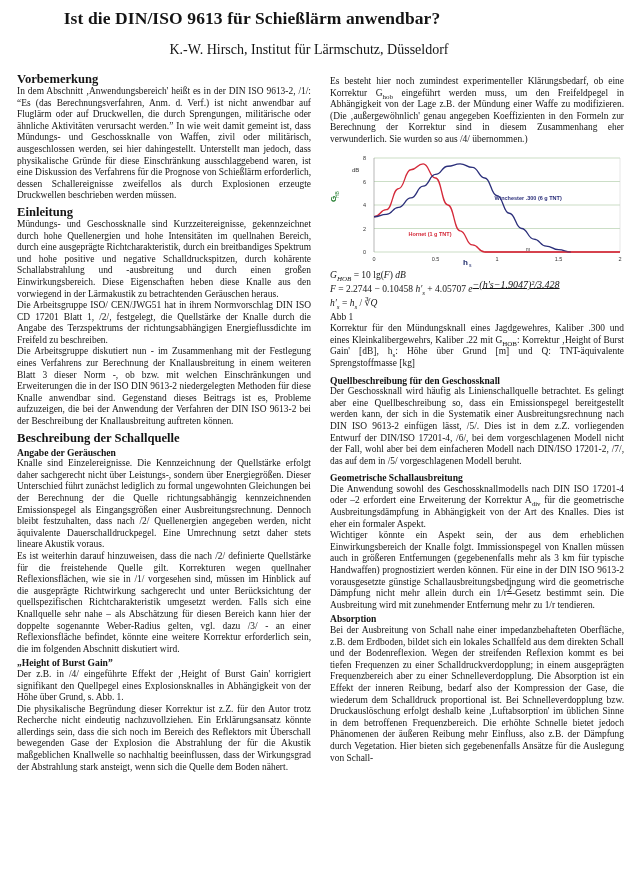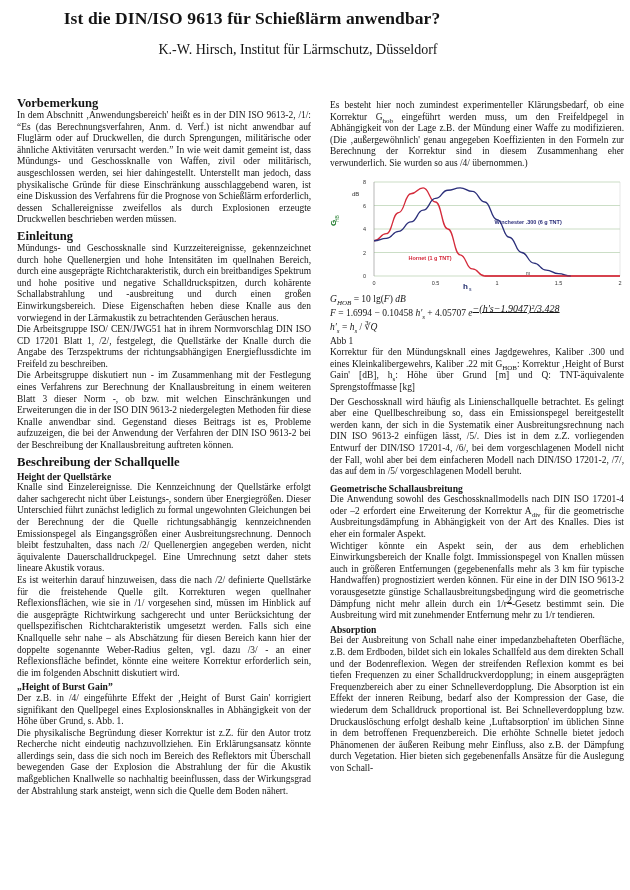--- a/index.html
+++ b/index.html
@@ -1,22 +1,22 @@
 <!DOCTYPE html>
 <html><head>
 <meta charset="utf-8">
 <style>
   html, body { margin:0; padding:0; background:#ffffff; }
   body { width:630px; height:890px; overflow:hidden; position:relative;
          font-family:"Liberation Serif","DejaVu Serif",serif; color:#141414; }
   .title { position:absolute; top:8px; left:0; width:504px; text-align:center;
            font-weight:bold; font-size:17.5px; letter-spacing:0.1px; }
-  .author { position:absolute; top:42px; left:0; width:596px; text-align:center;
+  .author { position:absolute; top:42px; left:11px; width:596px; text-align:center;
             font-size:14px; }
-  .col { position:absolute; top:70px; width:294px; font-size:9.45px; line-height:11.6px; text-align:justify;margin-top:24px; }
+  .col { position:absolute; top:70px; width:294px; font-size:9.45px; line-height:11.6px; text-align:justify; }
   .col.left { left:17px; top:72px; }
   .col.right { left:330px; top:76px; }
   h2 { font-size:12.6px; font-weight:bold; margin:0; line-height:14px; }
   h3 { font-size:9.6px; font-weight:bold; margin:2px 0 0 0; line-height:11.6px; }
   p { margin:0; }
   .gap { height:3px; }
   .chart-wrap { position:relative; height:118px; margin:4px 0 0 0; }
   .formula { text-align:left; font-style:italic; font-size:9.5px; line-height:14px; }
   .formula .up { font-style:normal; }
   .caption { display:flex; font-size:9.45px; line-height:11.6px; margin-top:2px;flex-direction:column; }
@@ -34,21 +34,21 @@
 <div class="col left">
   <h2>Vorbemerkung</h2>
   <p>In dem Abschnitt ‚Anwendungsbereich' heißt es in der DIN ISO 9613-2, /1/: “Es (das Berechnungsverfahren, Anm. d. Verf.) ist nicht anwendbar auf Fluglärm oder auf Druckwellen, die durch Sprengungen, militärische oder ähnliche Aktivitäten verursacht werden.” In wie weit damit gemeint ist, dass Mündungs- und Geschossknalle von Waffen, zivil oder militärisch, ausgeschlossen werden, sei hier dahingestellt. Unterstellt man jedoch, dass physikalische Gründe für diese Einschränkung ausschlaggebend waren, ist eine Diskussion des Verfahrens für die Prognose von Schießlärm erforderlich, dessen Schallereignisse zweifellos als durch Explosionen erzeugte Druckwellen beschrieben werden müssen.</p>
   <div class="gap"></div>
   <h2>Einleitung</h2>
   <p>Mündungs- und Geschossknalle sind Kurzzeitereignisse, gekennzeichnet durch hohe Quellenergien und hohe Intensitäten im quellnahen Bereich, durch eine ausgeprägte Richtcharakteristik, durch ein breitbandiges Spektrum und hohe positive und negative Schalldruckspitzen, durch kohärente Schallabstrahlung und -ausbreitung und durch einen großen Einwirkungsbereich. Diese Eigenschaften heben diese Knalle aus den vorwiegend in der Lärmakustik zu betrachtenden Geräuschen heraus.</p>
   <p>Die Arbeitsgruppe ISO/ CEN/JWG51 hat in ihrem Normvorschlag DIN ISO CD 17201 Blatt 1, /2/, festgelegt, die Quellstärke der Knalle durch die Angabe des Terzspektrums der richtungsabhängigen Energieflussdichte im Freifeld zu beschreiben.</p>
   <p>Die Arbeitsgruppe diskutiert nun - im Zusammenhang mit der Festlegung eines Verfahrens zur Berechnung der Knallausbreitung in einem weiteren Blatt 3 dieser Norm -, ob bzw. mit welchen Einschränkungen und Erweiterungen die in der ISO DIN 9613-2 niedergelegten Methoden für diese Knalle anwendbar sind. Gegenstand dieses Beitrags ist es, Probleme aufzuzeigen, die bei der Anwendung der Verfahren der DIN ISO 9613-2 bei der Beschreibung der Knallausbreitung auftreten können.</p>
   <div class="gap"></div>
   <h2>Beschreibung der Schallquelle</h2>
-  <h3>Height der Quellstärke</h3>
+  <h3>Angabe der Geräuschen</h3>
   <p>Knalle sind Einzelereignisse. Die Kennzeichnung der Quellstärke erfolgt daher sachgerecht nicht über Leistungs-, sondern über Energiegrößen. Dieser Unterschied führt zunächst lediglich zu formal ungewohnten Gleichungen bei der Berechnung der die Quelle richtungsabhängig kennzeichnenden Emissionspegel als Eingangsgrößen einer Ausbreitungsrechnung. Dennoch bleibt festzuhalten, dass nach /2/ Quellenergien angegeben werden, nicht äquivalente Dauerschalldruckpegel. Eine Umrechnung setzt daher stets lineare Akustik voraus.</p>
   <p>Es ist weiterhin darauf hinzuweisen, dass die nach /2/ definierte Quellstärke für die freistehende Quelle gilt. Korrekturen wegen quellnaher Reflexionsflächen, wie sie in /1/ vorgesehen sind, müssen im Hinblick auf die ausgeprägte Richtwirkung sachgerecht und unter Berücksichtung der quellspezifischen Richtcharakteristik umgesetzt werden. Falls sich eine Knallquelle sehr nahe – als Abschätzung für diesen Bereich kann hier der doppelte sogenannte Weber-Radius gelten, vgl. dazu /3/ - an einer Reflexionsfläche befindet, könnte eine weitere Korrektur erforderlich sein, die im folgenden Abschnitt diskutiert wird.</p>
   <h3>„Height of Burst Gain”</h3>
   <p>Der z.B. in /4/ eingeführte Effekt der ‚Height of Burst Gain' korrigiert signifikant den Quellpegel eines Explosionsknalles in Abhängigkeit von der Höhe über Grund, s. Abb. 1.</p>
   <p>Die physikalische Begründung dieser Korrektur ist z.Z. für den Autor trotz Recherche nicht eindeutig nachzuvollziehen. Ein Erklärungsansatz könnte allerdings sein, dass die sich noch im Bereich des Reflektors mit Überschall bewegenden Gase der Explosion die Abstrahlung der für die Akustik maßgeblichen Knallwelle so nachhaltig beeinflussen, dass der Wirkungsgrad der Abstrahlung stark ansteigt, wenn sich die Quelle dem Boden nähert.</p>
 </div>
 
 <div class="col right">
   <p><span>Es besteht hier noch zumindest experimenteller Klärungsbedarf, ob eine Korrektur G</span><sub>hob</sub><span> eingeführt werden muss, um den Freifeldpegel in Abhängigkeit von der Lage z.B. der Mündung einer Waffe zu modifizieren. (Die ‚außergewöhnlich' genau angegeben Koeffizienten in den Formeln zur Berechnung der Korrektur sind in diesem Zusammenhang eher verwunderlich. Sie wurden so aus /4/ übernommen.)</span></p>
 
@@ -87,33 +87,34 @@
       <text x="133" y="115" font-family="Liberation Sans, DejaVu Sans, sans-serif" font-size="8" font-weight="bold" fill="#1e2a6a">h</text>
       <text x="139" y="117" font-family="Liberation Sans, DejaVu Sans, sans-serif" font-size="5" fill="#1e2a6a">s</text>
       <text x="196" y="101" font-family="Liberation Sans, DejaVu Sans, sans-serif" font-size="5" fill="#333">m</text>
     </svg>
   </div>
 
   <div class="formula">
     G<sub>HOB</sub> <span class="up">= 10 lg(</span>F<span class="up">) </span>dB
   </div>
   <div class="formula">
-    F <span class="up">= 1.6994 − 0.10458</span> h′<sub>s</sub> <span class="up">+ 4.05707</span> e<sup>−(h′s−1.9047)²/3.428</sup>
+    F <span class="up">= 2.2744 − 0.10458</span> h′<sub>s</sub> <span class="up">+ 4.05707</span> e<sup>−(h′s−1.9047)²/3.428</sup>
   </div>
   <div class="formula">
     h′<sub>s</sub> <span class="up">=</span> h<sub>s</sub> <span class="up">/ ∛</span>Q
   </div>
 
   <div class="caption">
     <div class="num">Abb 1</div>
     <div class="body">
       <div><span>Korrektur für den Mündungsknall eines Jagdgewehres, Kaliber .300 und eines Kleinkalibergewehrs, Kaliber .22 mit G</span><sub>HOB</sub><span>: Korrektur ‚Height of Burst Gain' [dB], h</span><sub>s</sub><span>: Höhe über Grund [m] und Q: TNT-äquivalente Sprengstoffmasse [kg]</span></div>
     </div>
   </div>
   <div class="gap"></div>
+  <h3>Quellbeschreibung für den Geschossknall</h3>
   <p>Der Geschossknall wird häufig als Linienschallquelle betrachtet. Es gelingt aber eine Quellbeschreibung so, dass ein Emissionspegel bereitgestellt werden kann, der sich in die Systematik einer Ausbreitungsrechnung nach DIN ISO 9613-2 einfügen lässt, /5/. Dies ist in dem z.Z. vorliegenden Entwurf der DIN/ISO 17201-4, /6/, bei dem vorgeschlagenen Modell nicht der Fall, wohl aber bei dem einfacheren Modell nach DIN/ISO 17201-2, /7/, das auf dem in /5/ vorgeschlagenen Modell beruht.</p>
   <div class="gap"></div>
   <h3>Geometrische Schallausbreitung</h3>
   <p><span>Die Anwendung sowohl des Geschossknallmodells nach DIN ISO 17201-4 oder –2 erfordert eine Erweiterung der Korrektur A</span><sub>div</sub><span> für die geometrische Ausbreitungsdämpfung in Abhängigkeit von der Art des Knalles. Dies ist eher ein formaler Aspekt.</span></p>
   <p><span>Wichtiger könnte ein Aspekt sein, der aus dem erheblichen Einwirkungsbereich der Knalle folgt. Immissionspegel von Knallen müssen auch in größeren Entfernungen (gegebenenfalls mehr als 3 km für typische Handwaffen) prognostiziert werden können. Für eine in der DIN ISO 9613-2 vorausgesetzte günstige Schallausbreitungsbedingung wird die geometrische Dämpfung nicht mehr allein durch ein 1/r</span><sup>2</sup><span>-Gesetz bestimmt sein. Die Ausbreitung wird mit zunehmender Entfernung mehr zu 1/r tendieren.</span></p>
   <h3>Absorption</h3>
   <p>Bei der Ausbreitung von Schall nahe einer impedanzbehafteten Oberfläche, z.B. dem Erdboden, bildet sich ein lokales Schallfeld aus dem direkten Schall und der Bodenreflexion. Wegen der streifenden Reflexion kommt es bei tiefen Frequenzen zu einer Schalldruckverdopplung; in einem ausgeprägten Frequenzbereich aber zu einer Schnelleverdopplung. Die Absorption ist ein Effekt der inneren Reibung, bedarf also der Kompression der Gase, die wiederum dem Schalldruck proportional ist. Bei Schnelleverdopplung bzw. Druckauslöschung erfolgt deshalb keine ‚Luftabsorption' im üblichen Sinne in dem betroffenen Frequenzbereich. Die erhöhte Schnelle bietet jedoch Phänomenen der äußeren Reibung mehr Einfluss, also z.B. der Dämpfung durch Vegetation. Hier bieten sich gegebenenfalls Ansätze für die Auslegung von Schall-</p>
 </div>
 
 </body></html>

